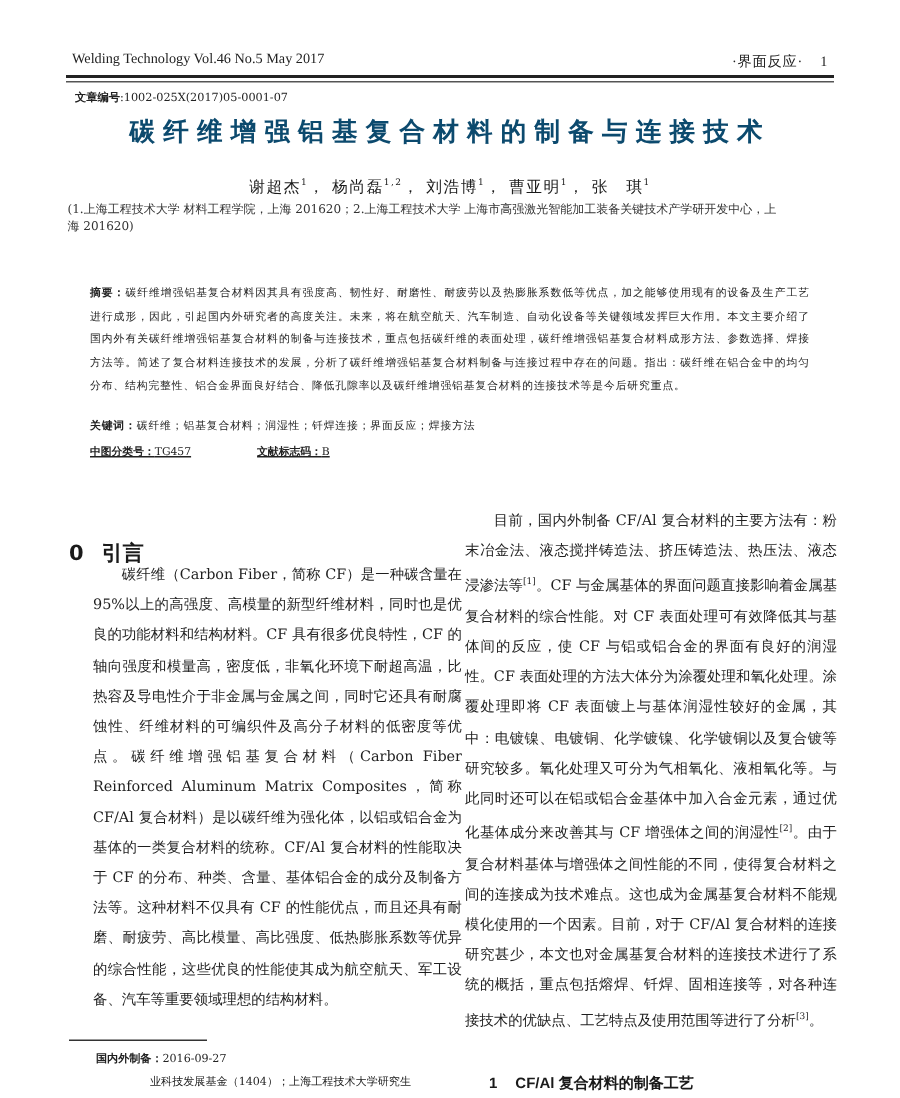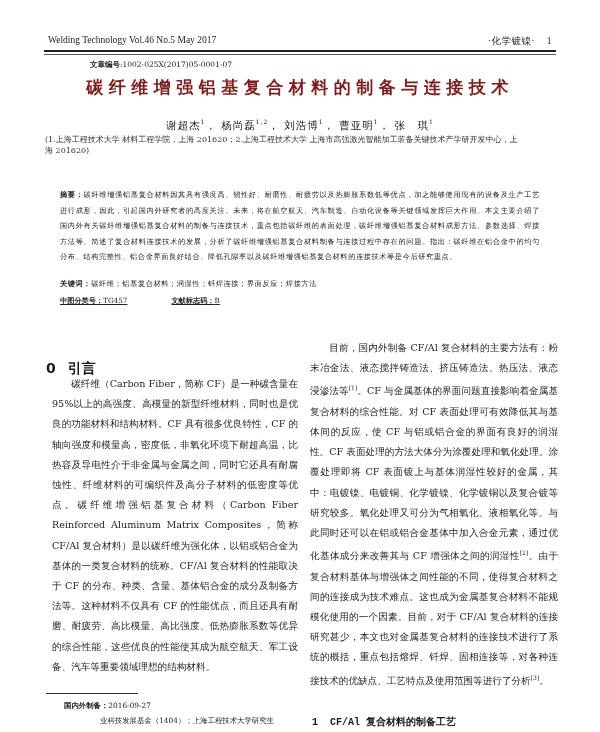--- a/index.html
+++ b/index.html
@@ -5,54 +5,54 @@
   html, body { margin: 0; padding: 0; background: #ffffff; }
   body { width: 600px; height: 732px; position: relative; overflow: hidden;
          font-family: "DejaVu Serif", "Liberation Serif", serif; color: #1a1a1a; }
   .abs { position: absolute; }
   .running-head { left: 44px; top: 35px; width: 512px; height: 14px; font-size: 9.5px;
                   font-family: "Liberation Serif", serif; color: #222; }
   .running-head .left { position: absolute; left: 4px; top: 0; }
   .running-head .right { position: absolute; right: 4px; top: 0; letter-spacing: 0.5px; }
   .rule-thick { left: 44px; top: 50px; width: 512px; height: 2px; background: #222; }
   .rule-thin { left: 44px; top: 54px; width: 512px; height: 1px; background: #555; }
-  .article-no { left: 50px; top: 60px; font-size: 7.5px; color: #222; margin-left: 40px; }
+  .article-no { left: 50px; top: 60px; font-size: 7.5px; color: #222; }
   .article-no b { font-weight: bold; }
   .title { left: 0; top: 76px; width: 600px; text-align: center; font-size: 17px; font-weight: bold;
-           letter-spacing: 5.5px; font-family: "DejaVu Sans", sans-serif; color: #7f1d1d; }
+           letter-spacing: 5.5px; font-family: "DejaVu Sans", sans-serif; color: #0c4a6e; }
   .authors { left: 0; top: 118px; width: 600px; text-align: center; font-size: 10.5px; letter-spacing: 1px; }
   .authors sup { font-size: 6px; }
   .affil { left: 45px; top: 134px; width: 480px; font-size: 8px; line-height: 11px; color: #333; }
   .abstract { left: 60px; top: 187px; width: 480px; font-size: 7.2px; line-height: 15.5px; color: #222;
               text-align: justify; letter-spacing: 0.6px; }
   .abstract b, .kw b, .cls b { font-weight: bold; font-family: "DejaVu Sans", sans-serif; }
   .kw { left: 60px; top: 279px; width: 480px; font-size: 7.2px; color: #222; letter-spacing: 0.6px; }
   .cls { left: 60px; top: 296px; width: 480px; font-size: 7.2px; color: #222; text-decoration: underline; }
   .cls .gap { display: inline-block; width: 44px; }
   .sec0 { left: 46px; top: 360px; font-size: 14px; font-weight: bold; font-family: "DejaVu Sans", sans-serif; }
   .sec0 .num { margin-right: 12px; }
   .col { font-size: 9.6px; line-height: 20.2px; text-align: justify; color: #1e1e1e; }
   .col p { margin: 0; text-indent: 2em; }
-  .col-left { left: 52px; top: 374px; width: 246px; }
+  .col-left { left: 62px; top: 374px; width: 246px; }
   .col-right { left: 310px; top: 338px; width: 248px; }
   .col sup { font-size: 6px; }
   .foot-rule { left: 46px; top: 693px; width: 92px; height: 0; border-top: 1px solid #333; }
   .footnote { left: 64px; top: 698px; width: 234px; font-size: 7.4px; line-height: 15px; color: #222; }
   .footnote b { font-weight: bold; font-family: "DejaVu Sans", sans-serif; }
   .footnote .cont { padding-left: 36px; }
-  .sec1 { left: 312px; top: 715px; font-size: 10px; font-weight: bold; font-family: Liberation Mono, monospace; }
+  .sec1 { left: 326px; top: 715px; font-size: 10px; font-weight: bold; font-family: Liberation Sans, sans-serif; }
   .sec1 .num { margin-right: 12px; }
 </style>
 </head>
 <body>
 
 <div class="abs running-head">
   <span class="left">Welding Technology  Vol.46  No.5   May 2017</span>
   <span class="right">
-    <span>·化学镀镍·</span>&nbsp;&nbsp;&nbsp;&nbsp;<span>1</span>
+    <span>·界面反应·</span>&nbsp;&nbsp;&nbsp;&nbsp;<span>1</span>
   </span>
 </div>
 <div class="abs rule-thick"></div>
 <div class="abs rule-thin"></div>
 
 <div class="abs article-no">
   <b>文章编号</b><span>:1002-025X(2017)05-0001-07</span>
 </div>
 
 <div class="abs title">碳纤维增强铝基复合材料的制备与连接技术</div>

